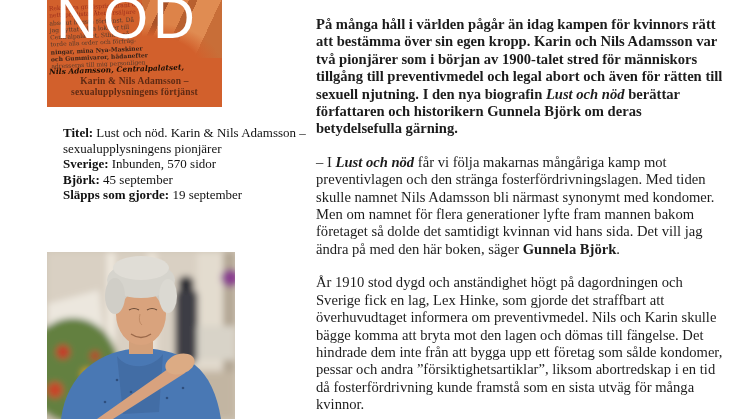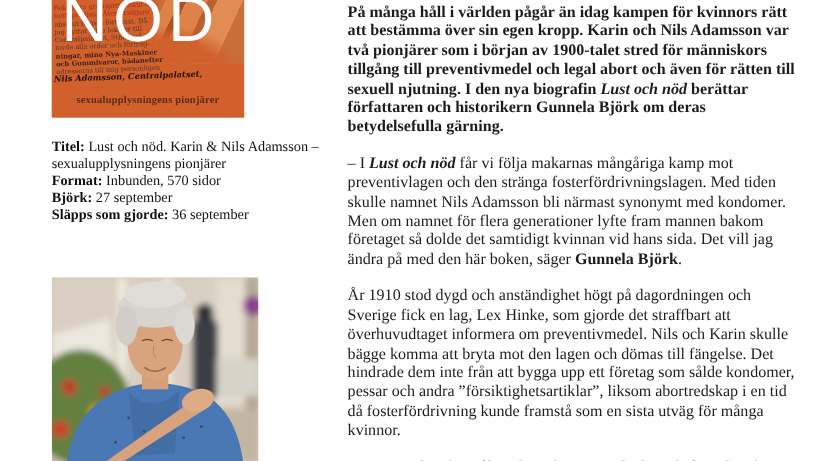--- a/index.html
+++ b/index.html
@@ -22,31 +22,31 @@
   .cover-title{position:absolute;left:9px;top:-12px;z-index:3;
     font-family:"Liberation Sans", sans-serif;font-weight:500;font-size:58px;
     letter-spacing:5px;color:#ffffff;line-height:1.05;}
   .cover-byline{position:absolute;left:2px;top:65px;z-index:4;transform:rotate(-2deg);
     font-family:"DejaVu Serif", serif;font-style:italic;font-weight:bold;
     font-size:7.5px;color:#1c0f06;white-space:nowrap;}
   .cover-sub{position:absolute;left:0;right:0;bottom:9px;z-index:4;text-align:center;
     font-weight:bold;font-size:9.5px;line-height:11px;color:#5e2a14;letter-spacing:.2px;}
 
   
-  .meta{position:absolute;left:47px;top:125px;width:260px;
+  .meta{position:absolute;left:63px;top:125px;width:260px;
         font-size:13px;line-height:15.6px;color:#111;}
   .meta b{font-weight:bold;}
 
   
   .photo{position:absolute;left:47px;top:252px;width:188px;height:167px;overflow:hidden;}
   .photo svg{display:block;}
 
   
   .article{position:absolute;left:316px;top:0;width:414px;padding-top:3px;}
-  .article p{margin:0 0 16px 0;font-size:14.6px;line-height:17.4px;color:#1c1c1c;}
+  .article p{margin:13px 0 16px 0;font-size:14.6px;line-height:17.4px;color:#1c1c1c;}
   .article p.intro{font-weight:bold;}
   .article i{font-style:italic;}
   .article b{font-weight:bold;}
 </style>
 </head>
 <body>
 
 <div class="page">
 
   <div class="cover">
@@ -58,29 +58,30 @@
       <div>jag flyttat mina lokaler till</div>
       <div>Centralpalatset, Sthlm, så</div>
       <div>torde alla order och förfråg-</div>
       <div>ningar, mina Nya-Maskiner</div>
       <div>och Gummivaror, hädanefter</div>
       <div>adresseras till mig personligen</div>
     </div>
     <div class="cover-title">NÖD</div>
     <div class="cover-byline">Nils Adamsson, Centralpalatset,</div>
     <div class="cover-sub">
-      <div>sexualupplysningens pionjärer</div>
+      <div>Karin &amp; Nils Adamsson –</div>
+      <div>sexualupplysningens förtjänst</div>
     </div>
   </div>
 
   <div class="meta">
     <div><b>Titel:</b> <span>Lust och nöd. Karin &amp; Nils Adamsson – sexualupplysningens pionjärer</span></div>
-    <div><b>Format:</b> <span>Inbunden, 570 sidor</span></div>
-    <div><b>Björk:</b> <span>27 september</span></div>
-    <div><b>Släpps som gjorde:</b> <span>36 september</span></div>
+    <div><b>Sverige:</b> <span>Inbunden, 570 sidor</span></div>
+    <div><b>Björk:</b> <span>45 september</span></div>
+    <div><b>Släpps som gjorde:</b> <span>19 september</span></div>
   </div>
 
   <div class="photo">
     <svg width="188" height="167" viewBox="0 0 188 167">
       <defs>
         <filter id="b1" x="-20%" y="-20%" width="140%" height="140%">
             <feGaussianBlur stdDeviation="3"></feGaussianBlur>
           </filter>
         <filter id="b2" x="-20%" y="-20%" width="140%" height="140%">
             <feGaussianBlur stdDeviation="0.7"></feGaussianBlur>

